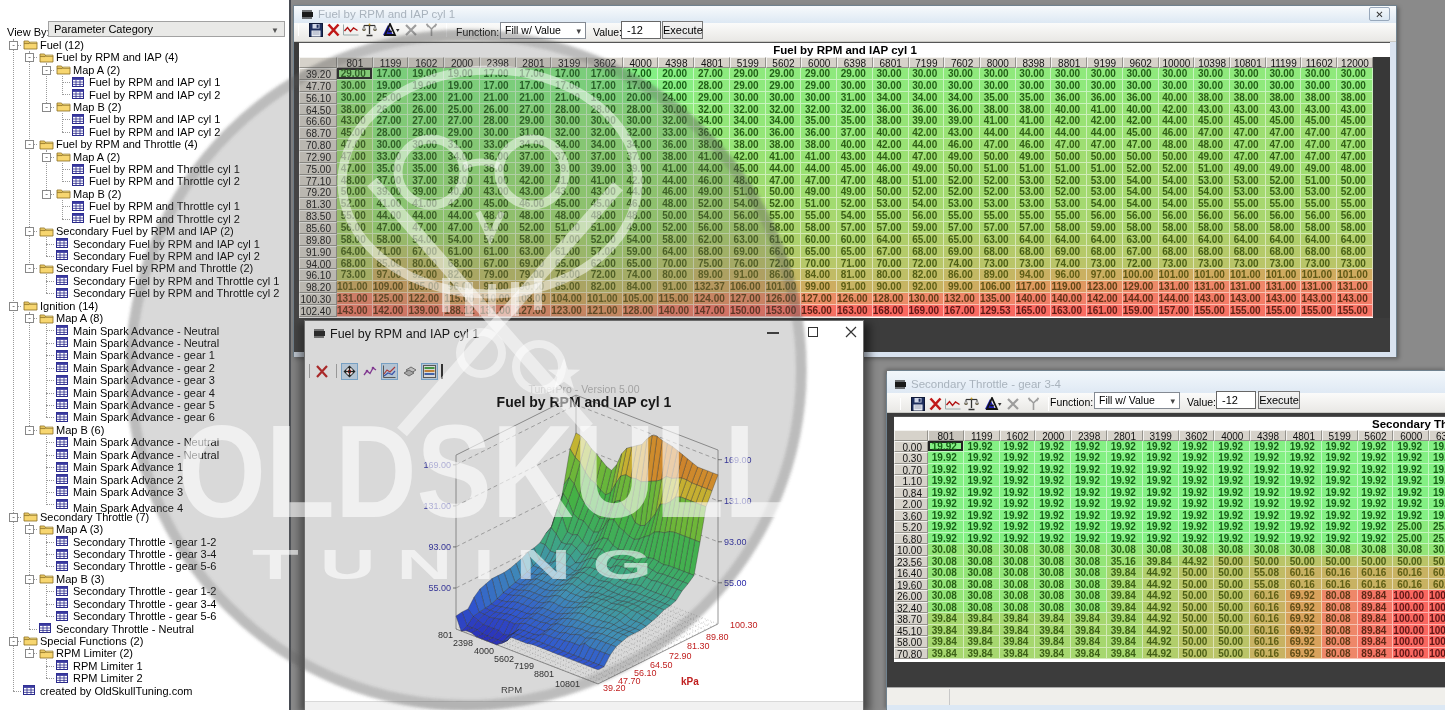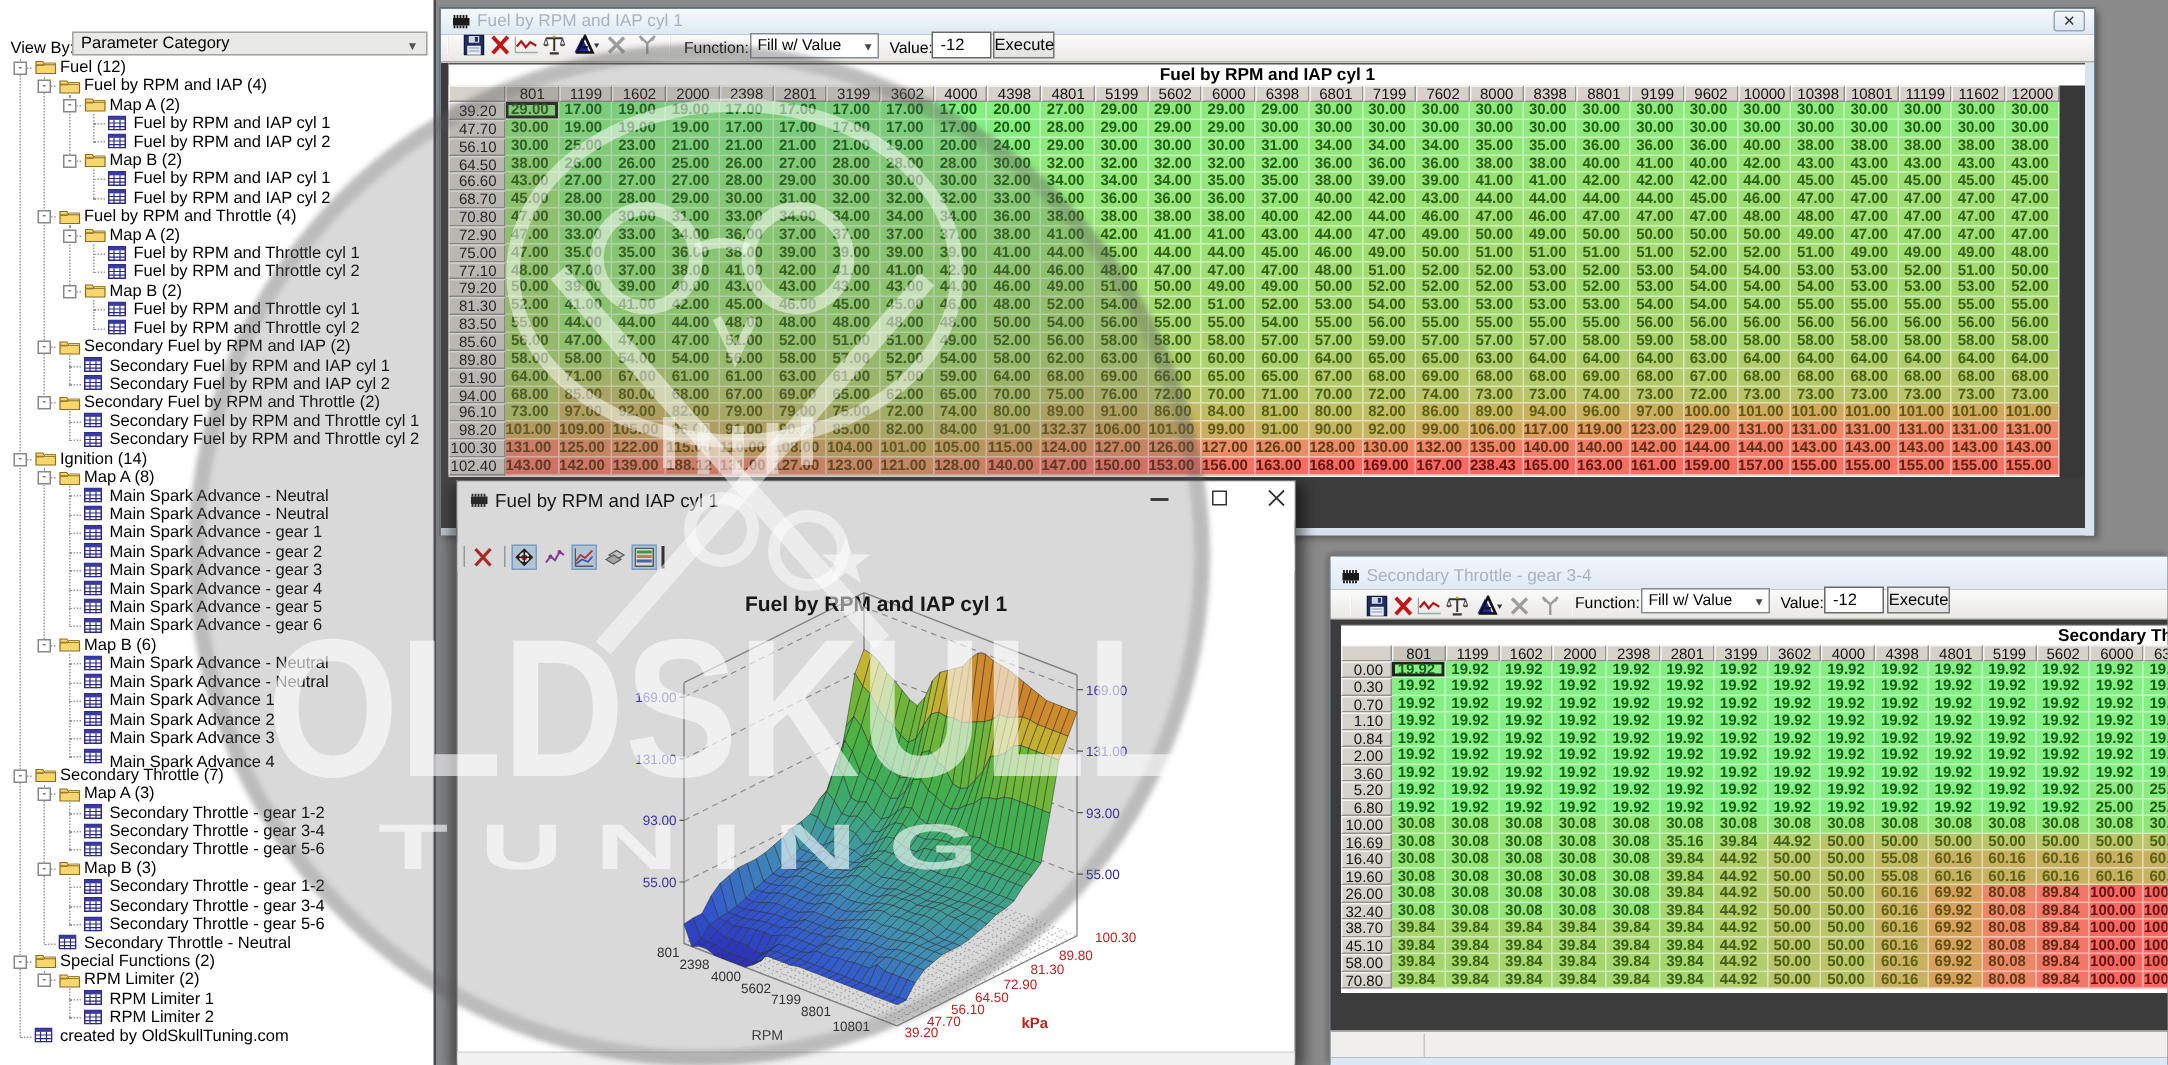--- a/index.html
+++ b/index.html
@@ -1089,21 +1089,21 @@
         <div style="background:rgb(235,139,103);color:hsl(32,62%,23%);">128.00</div>
         <div style="background:rgb(241,127,104);color:hsl(23,62%,23%);">140.00</div>
         <div style="background:rgb(244,120,102);color:hsl(17,62%,23%);">147.00</div>
         <div style="background:rgb(245,117,102);color:hsl(15,62%,23%);">150.00</div>
         <div style="background:rgb(246,115,101);color:hsl(13,62%,23%);">153.00</div>
         <div style="background:rgb(247,113,100);color:hsl(10,62%,23%);">156.00</div>
         <div style="background:rgb(248,108,98);color:hsl(5,62%,23%);">163.00</div>
         <div style="background:rgb(250,104,96);color:hsl(1,62%,23%);">168.00</div>
         <div style="background:rgb(250,103,96);color:hsl(0,62%,23%);">169.00</div>
         <div style="background:rgb(249,105,97);color:hsl(2,62%,23%);">167.00</div>
-        <div style="background:rgb(249,105,97);color:hsl(2,62%,23%);">238.43</div>
+        <div style="background:rgb(249,105,97);color:hsl(2,62%,23%);">129.53</div>
         <div style="background:rgb(249,106,97);color:hsl(3,62%,23%);">165.00</div>
         <div style="background:rgb(248,108,98);color:hsl(5,62%,23%);">163.00</div>
         <div style="background:rgb(248,109,98);color:hsl(6,62%,23%);">161.00</div>
         <div style="background:rgb(247,111,99);color:hsl(8,62%,23%);">159.00</div>
         <div style="background:rgb(247,112,100);color:hsl(9,62%,23%);">157.00</div>
         <div style="background:rgb(246,114,100);color:hsl(11,62%,23%);">155.00</div>
         <div style="background:rgb(246,114,100);color:hsl(11,62%,23%);">155.00</div>
         <div style="background:rgb(246,114,100);color:hsl(11,62%,23%);">155.00</div>
         <div style="background:rgb(246,114,100);color:hsl(11,62%,23%);">155.00</div>
         <div style="background:rgb(246,114,100);color:hsl(11,62%,23%);">155.00</div>
@@ -1750,20 +1750,21 @@
       <text x="313" y="303" font-size="9" fill="#c02020">47.70</text>
       <text x="329" y="295" font-size="9" fill="#c02020">56.10</text>
       <text x="345" y="287" font-size="9" fill="#c02020">64.50</text>
       <text x="364" y="278" font-size="9" fill="#c02020">72.90</text>
       <text x="382" y="268" font-size="9" fill="#c02020">81.30</text>
       <text x="401" y="259" font-size="9" fill="#c02020">89.80</text>
       <text x="425" y="247" font-size="9" fill="#c02020">100.30</text>
       <text x="196" y="312" font-size="9.5" fill="#333">RPM</text>
       <text x="376" y="304" font-size="10" font-weight="bold" fill="#c02020">kPa</text>
     </svg>
+    <div class="abs" style="left:0;top:62px;width:558px;height:12px;text-align:center;font-size:10.5px;color:#b9b9b9">TunerPro - Version 5.00</div>
     <div class="abs" style="left:0;top:73px;width:558px;height:16px;text-align:center;font-size:14px;font-weight:bold;color:#000">Fuel by RPM and IAP cyl 1</div>
     <div class="abs" style="left:0;top:380px;width:558px;height:9px;background:#f1f1f1;border-top:1px solid #d9d9d9"></div>
   </div>
 <div class="abs" style="left:886px;top:370px;width:560px;height:340px;background:#3c3c3c;border:1px solid #70828f;border-radius:5px 0 0 0;box-shadow:-2px -2px 3px rgba(0,0,0,0.18)">
     <div class="abs" style="left:0;top:0;width:559px;height:22px;background:linear-gradient(#f2f7fb,#dfe9f4)"></div>
     <div class="abs ttl" style="left:0;top:5px;width:559px;height:17px;background:none">
       <svg width="13" height="9" style="position:absolute;left:7px;top:4px" viewBox="0 0 13 9">
         <rect x="1" y="2" width="11" height="5" fill="#1a1a1a"></rect>
         <path d="M2 0 V2 M4 0 V2 M6 0 V2 M8 0 V2 M10 0 V2 M2 7 V9 M4 7 V9 M6 7 V9 M8 7 V9 M10 7 V9" stroke="#1a1a1a" stroke-width="1.2"></path>
       </svg>
@@ -1983,21 +1984,21 @@
         <div style="background:rgb(148,229,120);color:hsl(105,62%,23%);">30.08</div>
         <div style="background:rgb(148,229,120);color:hsl(105,62%,23%);">30.08</div>
         <div style="background:rgb(148,229,120);color:hsl(105,62%,23%);">30.08</div>
         <div style="background:rgb(148,229,120);color:hsl(105,62%,23%);">30.08</div>
         <div style="background:rgb(148,229,120);color:hsl(105,62%,23%);">30.08</div>
         <div style="background:rgb(148,229,120);color:hsl(105,62%,23%);">30.08</div>
         <div style="background:rgb(148,229,120);color:hsl(105,62%,23%);">30.08</div>
         <div style="background:rgb(148,229,120);color:hsl(105,62%,23%);">30.08</div>
         <div style="background:rgb(148,229,120);color:hsl(105,62%,23%);">30.08</div>
         <div style="background:rgb(148,229,120);color:hsl(105,62%,23%);">30.08</div>
-        <div class="rh">16.69</div>
+        <div class="rh">23.56</div>
         <div style="background:rgb(148,229,120);color:hsl(105,62%,23%);">30.08</div>
         <div style="background:rgb(148,229,120);color:hsl(105,62%,23%);">30.08</div>
         <div style="background:rgb(148,229,120);color:hsl(105,62%,23%);">30.08</div>
         <div style="background:rgb(148,229,120);color:hsl(105,62%,23%);">30.08</div>
         <div style="background:rgb(148,229,120);color:hsl(105,62%,23%);">30.08</div>
         <div style="background:rgb(157,223,114);color:hsl(97,62%,23%);">35.16</div>
         <div style="background:rgb(166,215,111);color:hsl(90,62%,23%);">39.84</div>
         <div style="background:rgb(177,206,107);color:hsl(83,62%,23%);">44.92</div>
         <div style="background:rgb(186,196,104);color:hsl(75,62%,23%);">50.00</div>
         <div style="background:rgb(186,196,104);color:hsl(75,62%,23%);">50.00</div>

